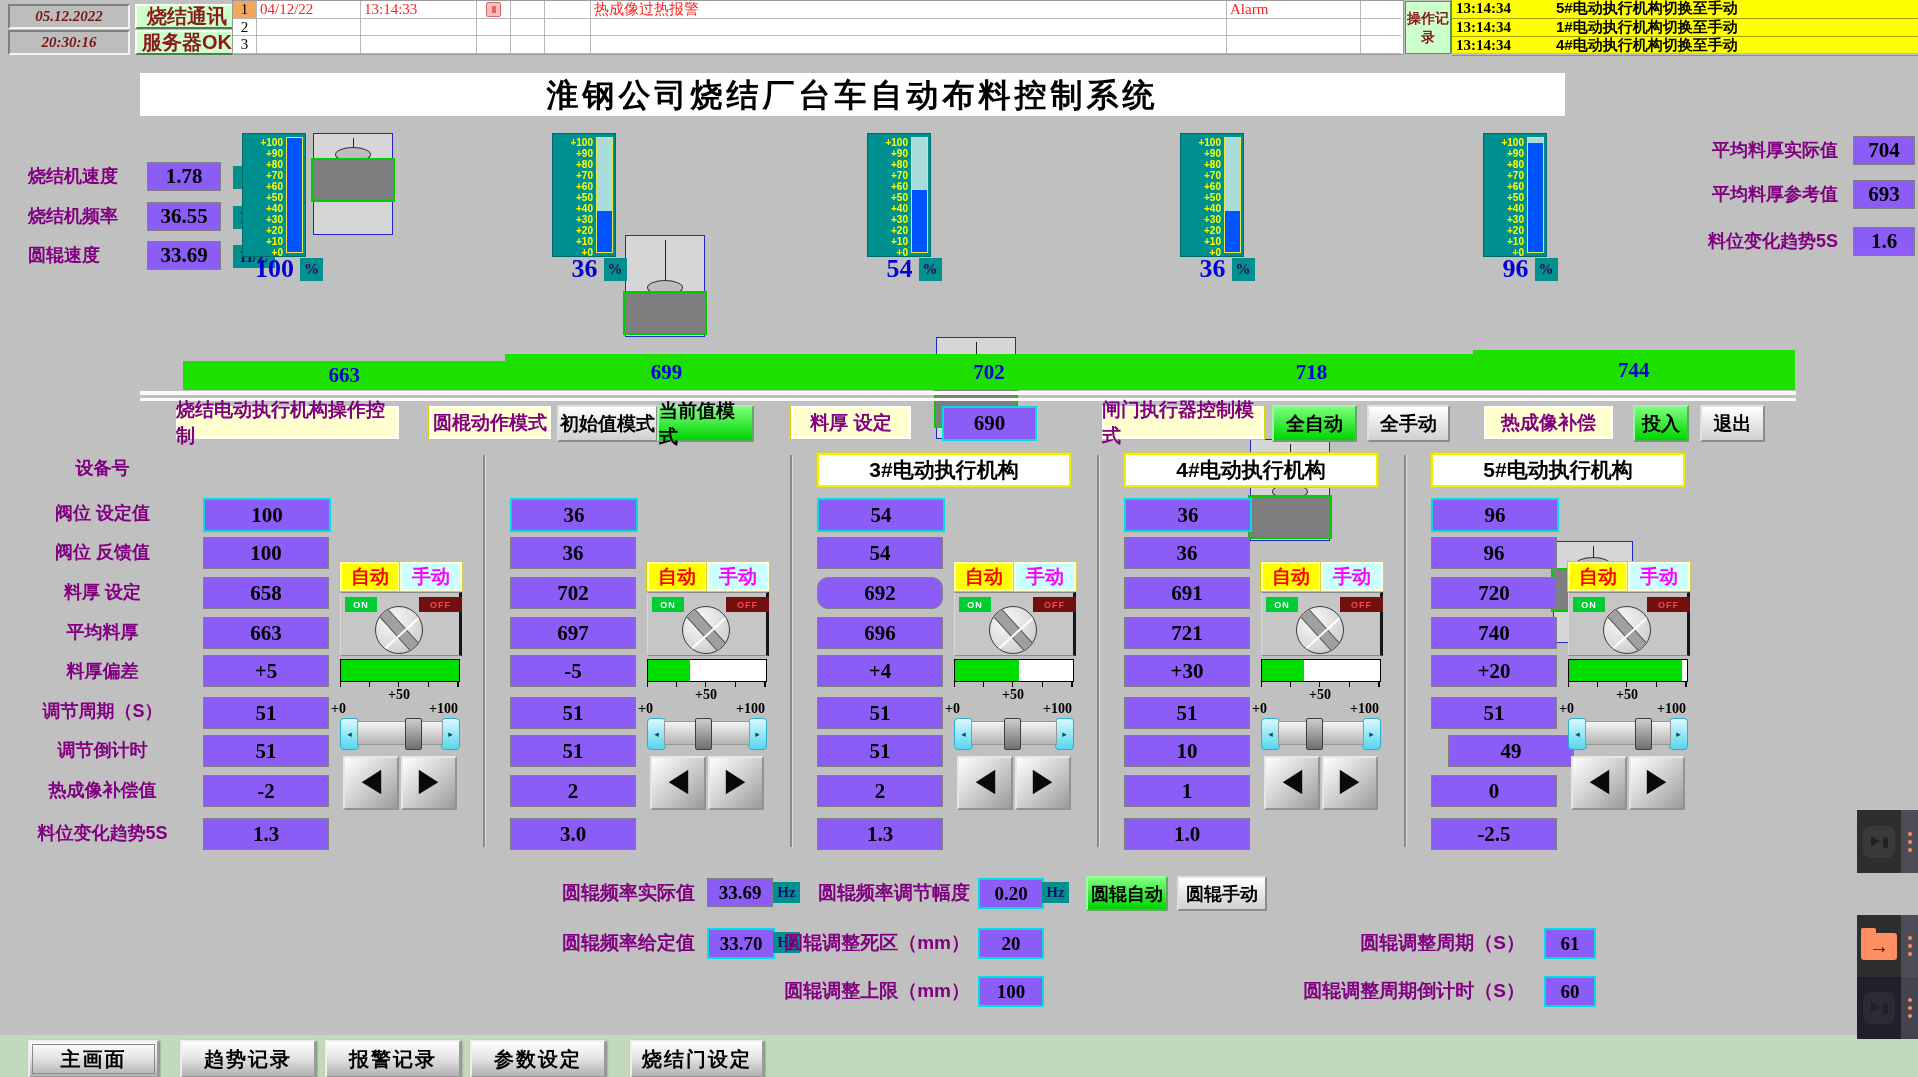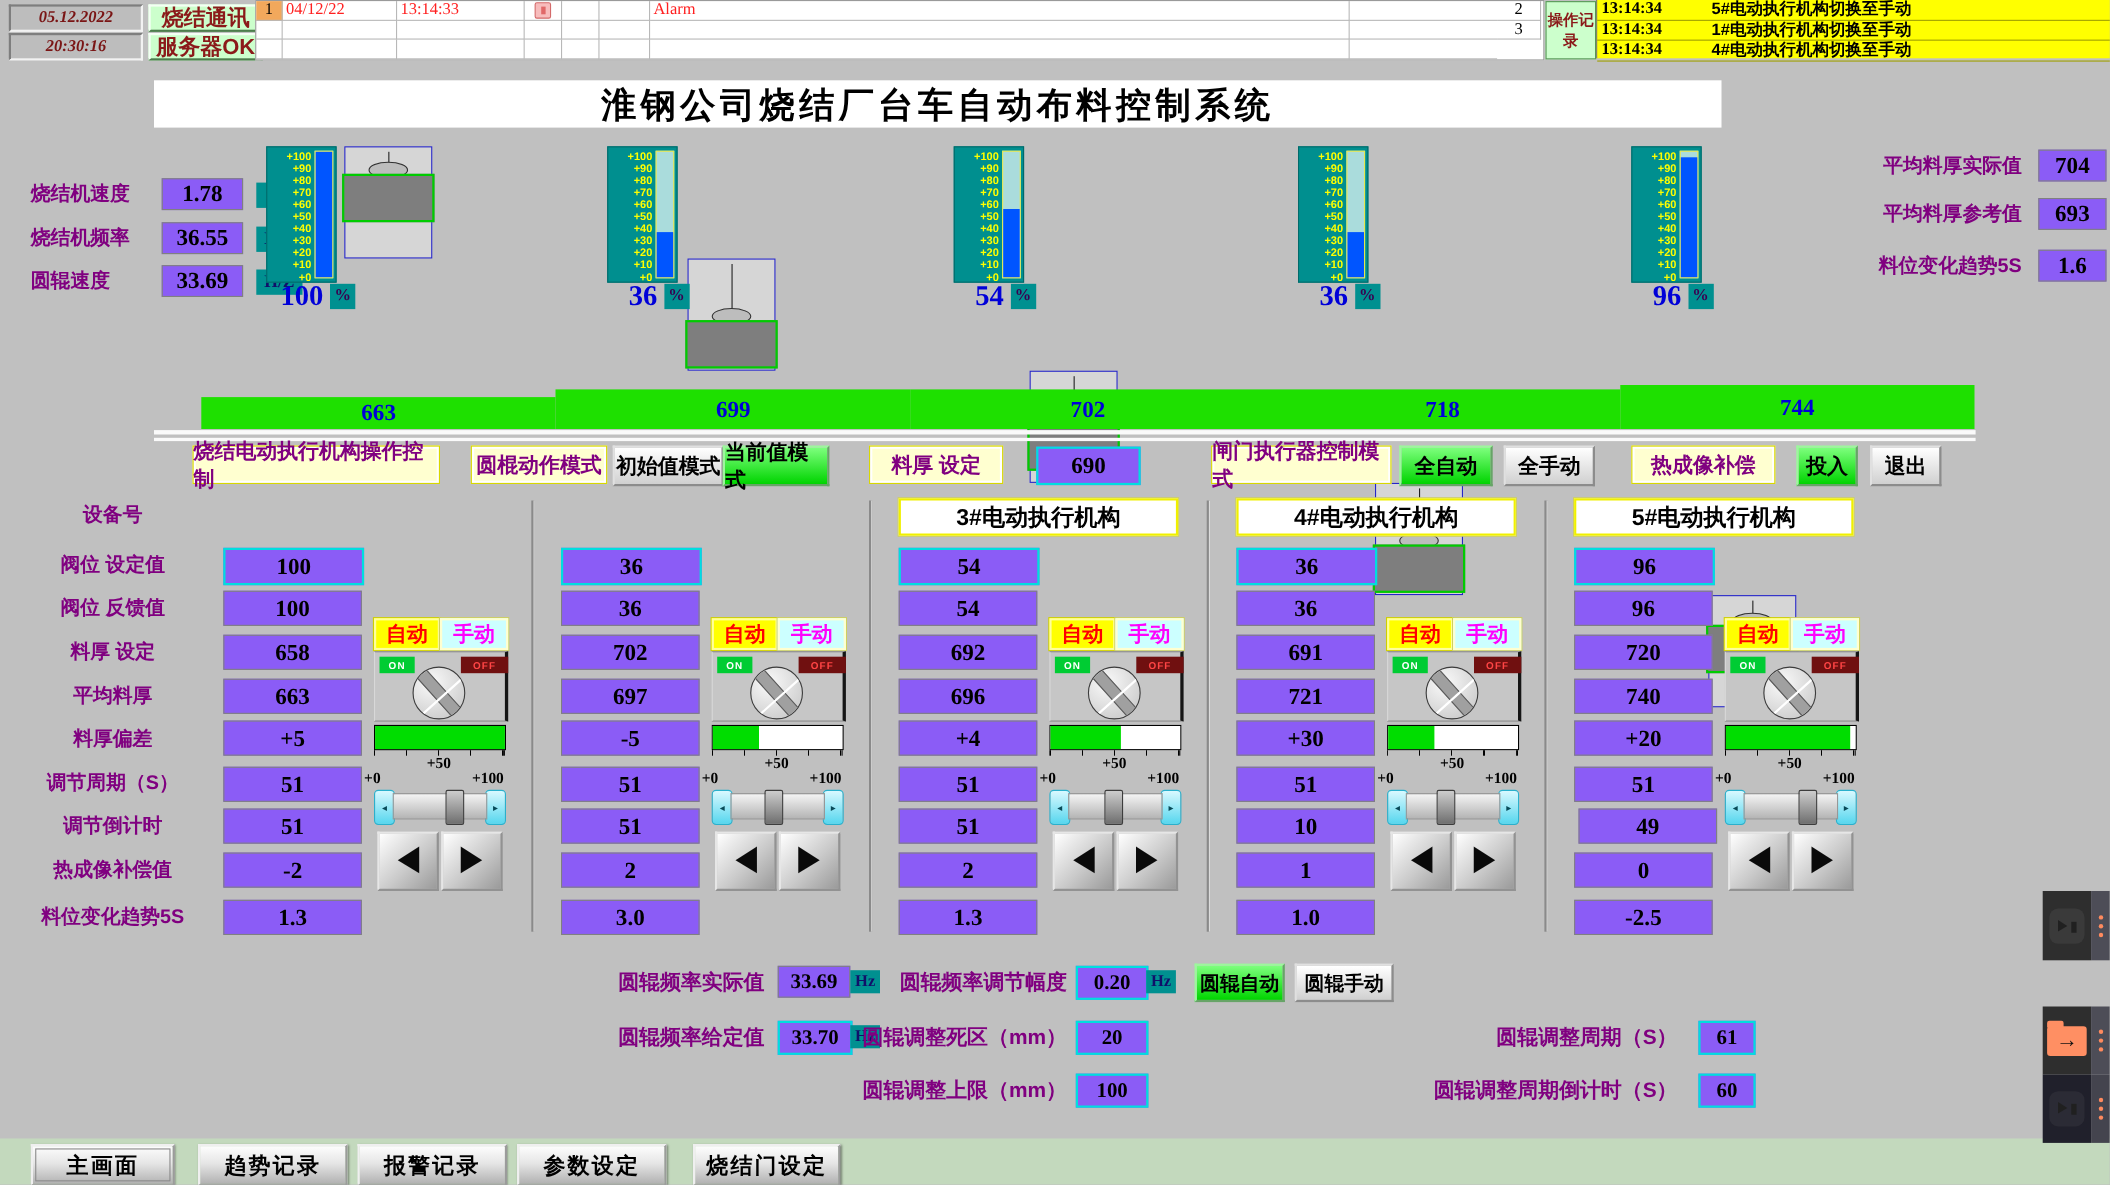--- a/index.html
+++ b/index.html
@@ -139,20 +139,21 @@
     <div class="cell al-num1">1</div>
     <div class="cell al-red">04/12/22</div>
     <div class="cell al-red">13:14:33</div>
     <div class="cell" style="justify-content: center;">
       <div class="al-icon">
         <i></i>
       </div>
     </div>
     <div class="cell"></div>
     <div class="cell al-red"></div>
+    <div class="cell al-red">热成像过热报警</div>
     <div class="cell al-red">Alarm</div>
     <div class="cell" style="border-right: none;"></div>
     <div class="cell al-num">2</div>
     <div class="cell"></div>
     <div class="cell"></div>
     <div class="cell" style="justify-content: center;"></div>
     <div class="cell"></div>
     <div class="cell"></div>
     <div class="cell"></div>
     <div class="cell"></div>
@@ -452,21 +453,21 @@
         <div class="track"></div>
         <div class="thumb" style="left: 48.05px;"></div>
       </div>
       <div class="arrbtn" style="left: 140px; top: 306px;">◀</div>
       <div class="arrbtn" style="left: 198px; top: 306px;">▶</div>
     </div>
     <div class="mcol" style="left: 817px;">
       <div class="header">3#电动执行机构</div>
       <div class="vbox cy" style="position: absolute; left: 0px; top: 48px; width: 124px; height: 30px;">54</div>
       <div class="vbox" style="position: absolute; left: 0px; top: 87px; width: 124px; height: 30px;">54</div>
-      <div class="vbox" style="position: absolute; left: 0px; top: 127px; width: 124px; height: 30px;">692</div>
+      <div class="vbox" style="position: absolute; left: 0px; top: 127px; width: 124px; height: 30px; border-radius: 11px;">692</div>
       <div class="vbox" style="position: absolute; left: 0px; top: 167px; width: 124px; height: 30px;">696</div>
       <div class="vbox" style="position: absolute; left: 0px; top: 205px; width: 124px; height: 30px;">+4</div>
       <div class="vbox" style="position: absolute; left: 0px; top: 247px; width: 124px; height: 30px;">51</div>
       <div class="vbox" style="position: absolute; left: 0px; top: 285px; width: 124px; height: 30px;">51</div>
       <div class="vbox" style="position: absolute; left: 0px; top: 325px; width: 124px; height: 30px;">2</div>
       <div class="vbox" style="position: absolute; left: 0px; top: 368px; width: 124px; height: 30px;">1.3</div>
       <div class="autobtn" style="left: 137px; top: 112px; width: 56px; height: 25px;">自动</div>
       <div class="manbtn" style="left: 197px; top: 112px; width: 58px; height: 25px;">手动</div>
       <div class="knobpanel" style="left: 137px; top: 142px; width: 118px; height: 62px;">
         <div class="onbadge">ON</div>
@@ -530,21 +531,21 @@
       <div class="arrbtn" style="left: 198px; top: 306px;">▶</div>
     </div>
     <div class="mcol" style="left: 1431px;">
       <div class="header">5#电动执行机构</div>
       <div class="vbox cy" style="position: absolute; left: 0px; top: 48px; width: 124px; height: 30px;">96</div>
       <div class="vbox" style="position: absolute; left: 0px; top: 87px; width: 124px; height: 30px;">96</div>
       <div class="vbox" style="position: absolute; left: 0px; top: 127px; width: 124px; height: 30px;">720</div>
       <div class="vbox" style="position: absolute; left: 0px; top: 167px; width: 124px; height: 30px;">740</div>
       <div class="vbox" style="position: absolute; left: 0px; top: 205px; width: 124px; height: 30px;">+20</div>
       <div class="vbox" style="position: absolute; left: 0px; top: 247px; width: 124px; height: 30px;">51</div>
-      <div class="vbox" style="position: absolute; left: 4px; top: 285px; width: 124px; height: 30px;">49</div>
+      <div class="vbox" style="position: absolute; left: 17px; top: 285px; width: 124px; height: 30px;">49</div>
       <div class="vbox" style="position: absolute; left: 0px; top: 325px; width: 124px; height: 30px;">0</div>
       <div class="vbox" style="position: absolute; left: 0px; top: 368px; width: 124px; height: 30px;">-2.5</div>
       <div class="autobtn" style="left: 137px; top: 112px; width: 56px; height: 25px;">自动</div>
       <div class="manbtn" style="left: 197px; top: 112px; width: 58px; height: 25px;">手动</div>
       <div class="knobpanel" style="left: 137px; top: 142px; width: 118px; height: 62px;">
         <div class="onbadge">ON</div>
         <div class="offbadge">OFF</div>
         <div class="knob">
           <div class="bar"></div>
           <div class="wline"></div>

